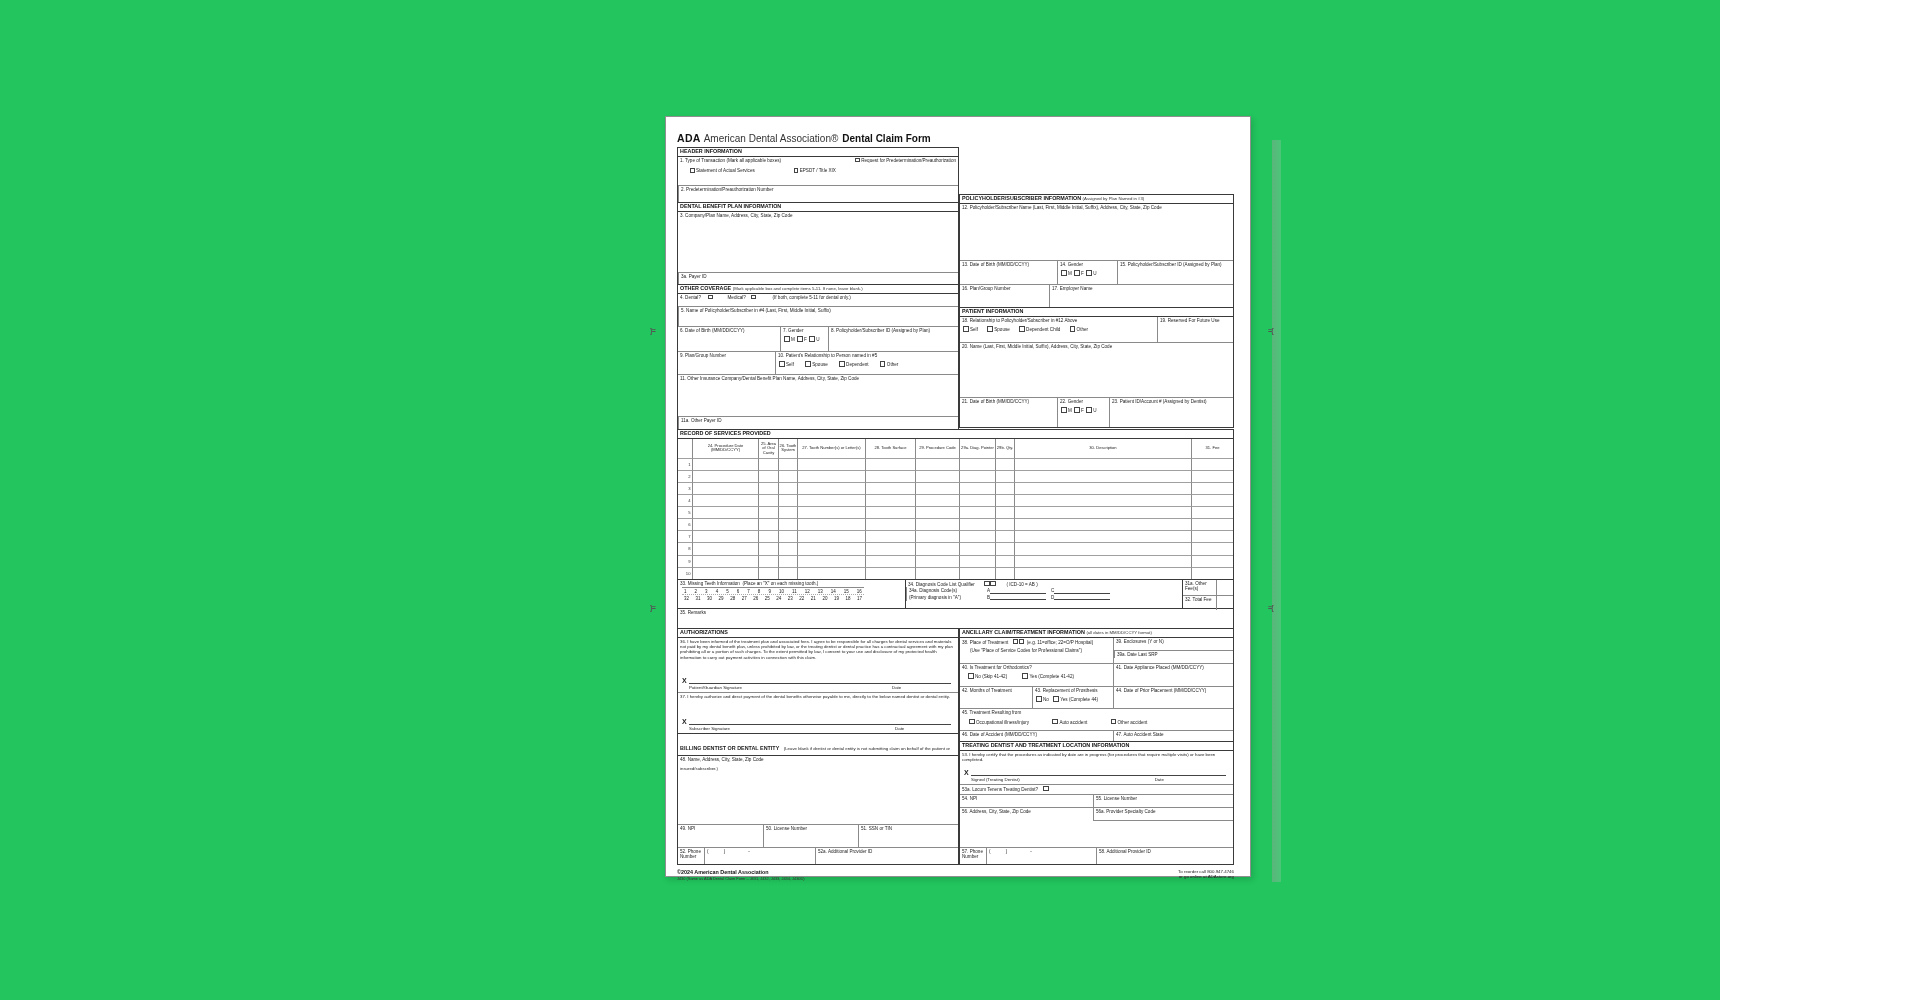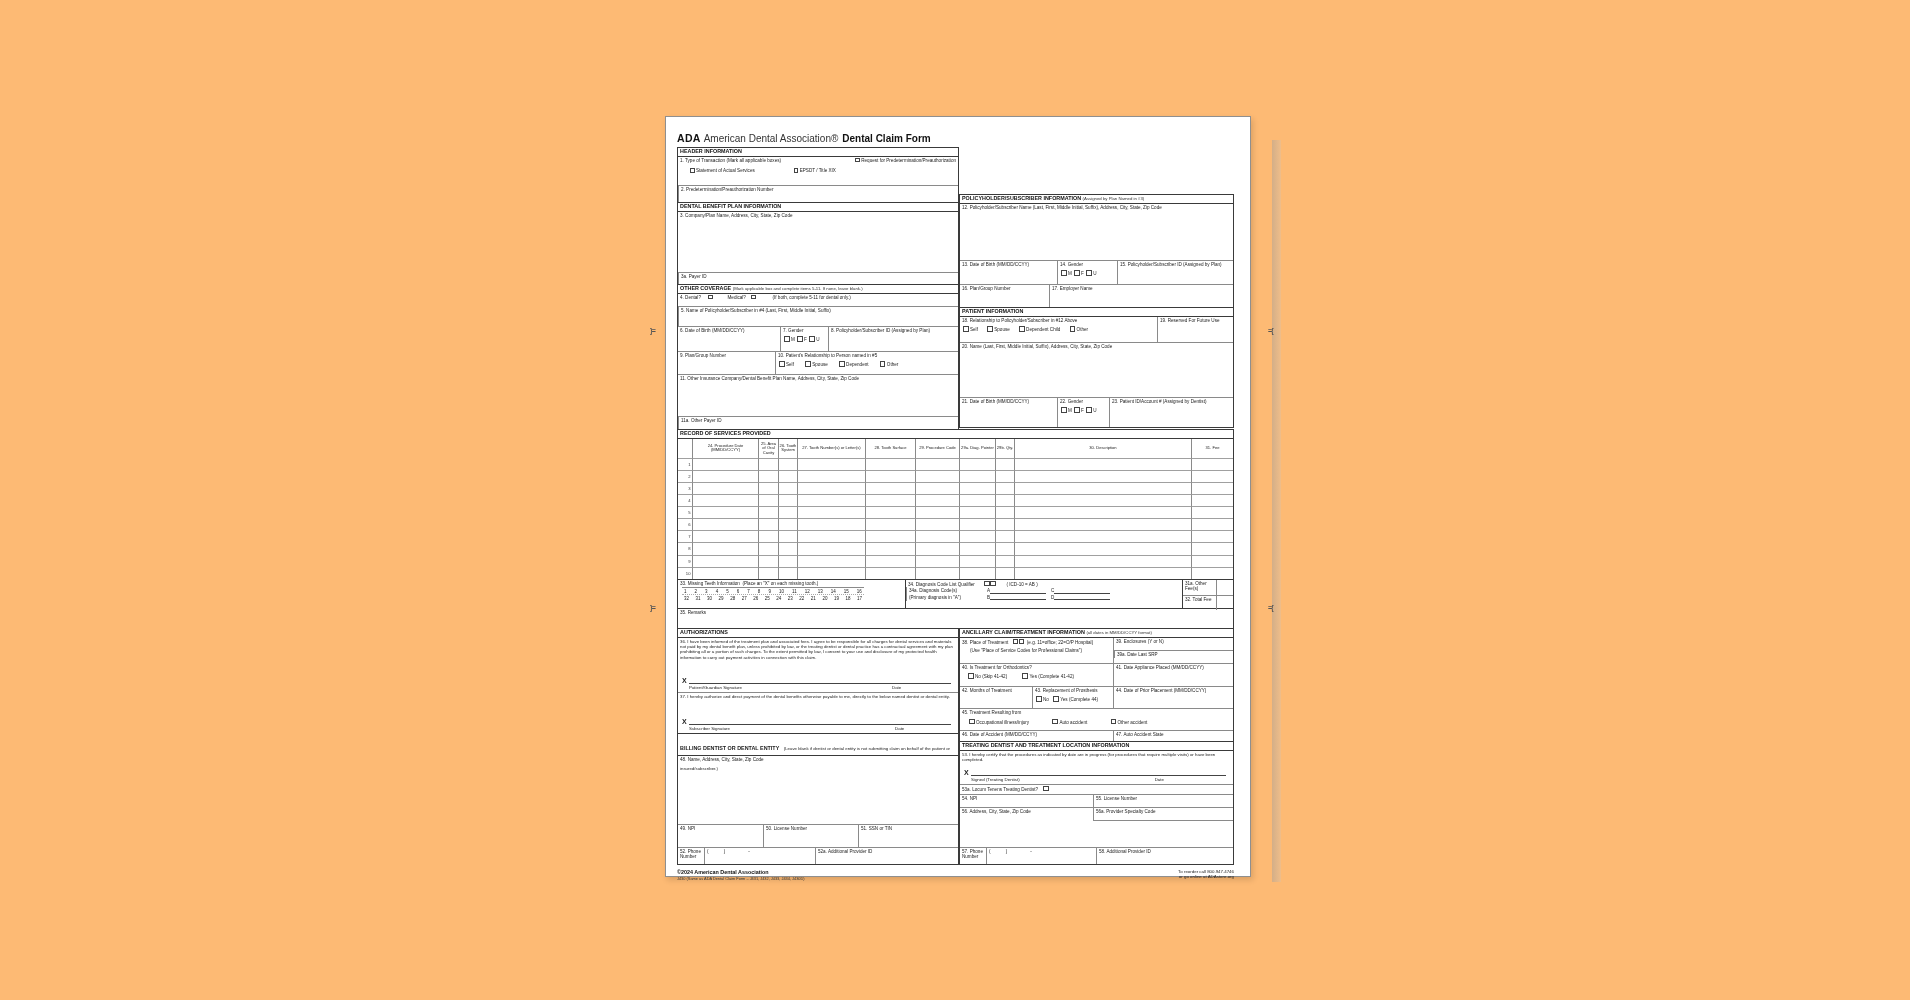--- a/index.html
+++ b/index.html
@@ -1,17 +1,17 @@
 <!DOCTYPE html>
 <html><head>
 <meta charset="utf-8">
 <style>
   * { margin:0; padding:0; box-sizing:border-box; }
   html,body { width:1910px; height:1000px; background:#ffffff; font-family:"Liberation Sans", sans-serif; }
-  .canvas { position:relative; width:1910px; height:1000px; background:#fdba74; overflow:hidden; }
+  .canvas { position:relative; width:1720px; height:1000px; background:#22c55e; overflow:hidden; }
   .scan-band { position:absolute; left:1272px; top:140px; width:9px; height:742px;
     background:linear-gradient(90deg, rgba(160,160,160,.45), rgba(200,200,200,.25)); }
   .mark { position:absolute; font-size:7px; color:#555; font-weight:bold; letter-spacing:-1px; }
   .page { position:absolute; left:665px; top:116px; width:586px; height:761px; background:#fff;
     border:1px solid #8f8f8f; box-shadow:2px 3px 6px rgba(0,0,0,.14); color:#222; }
   .ttl { position:absolute; left:11px; top:11px; white-space:nowrap; }
   .ttl .ada { font-weight:bold; font-size:10.5px; letter-spacing:.3px; color:#111; }
   .ttl .assoc { font-size:10px; color:#333; margin-left:3px; }
   .ttl .formname { font-size:10px; font-weight:bold; color:#111; margin-left:4px; }
   .content { position:absolute; left:11px; top:31px; width:557px; }

